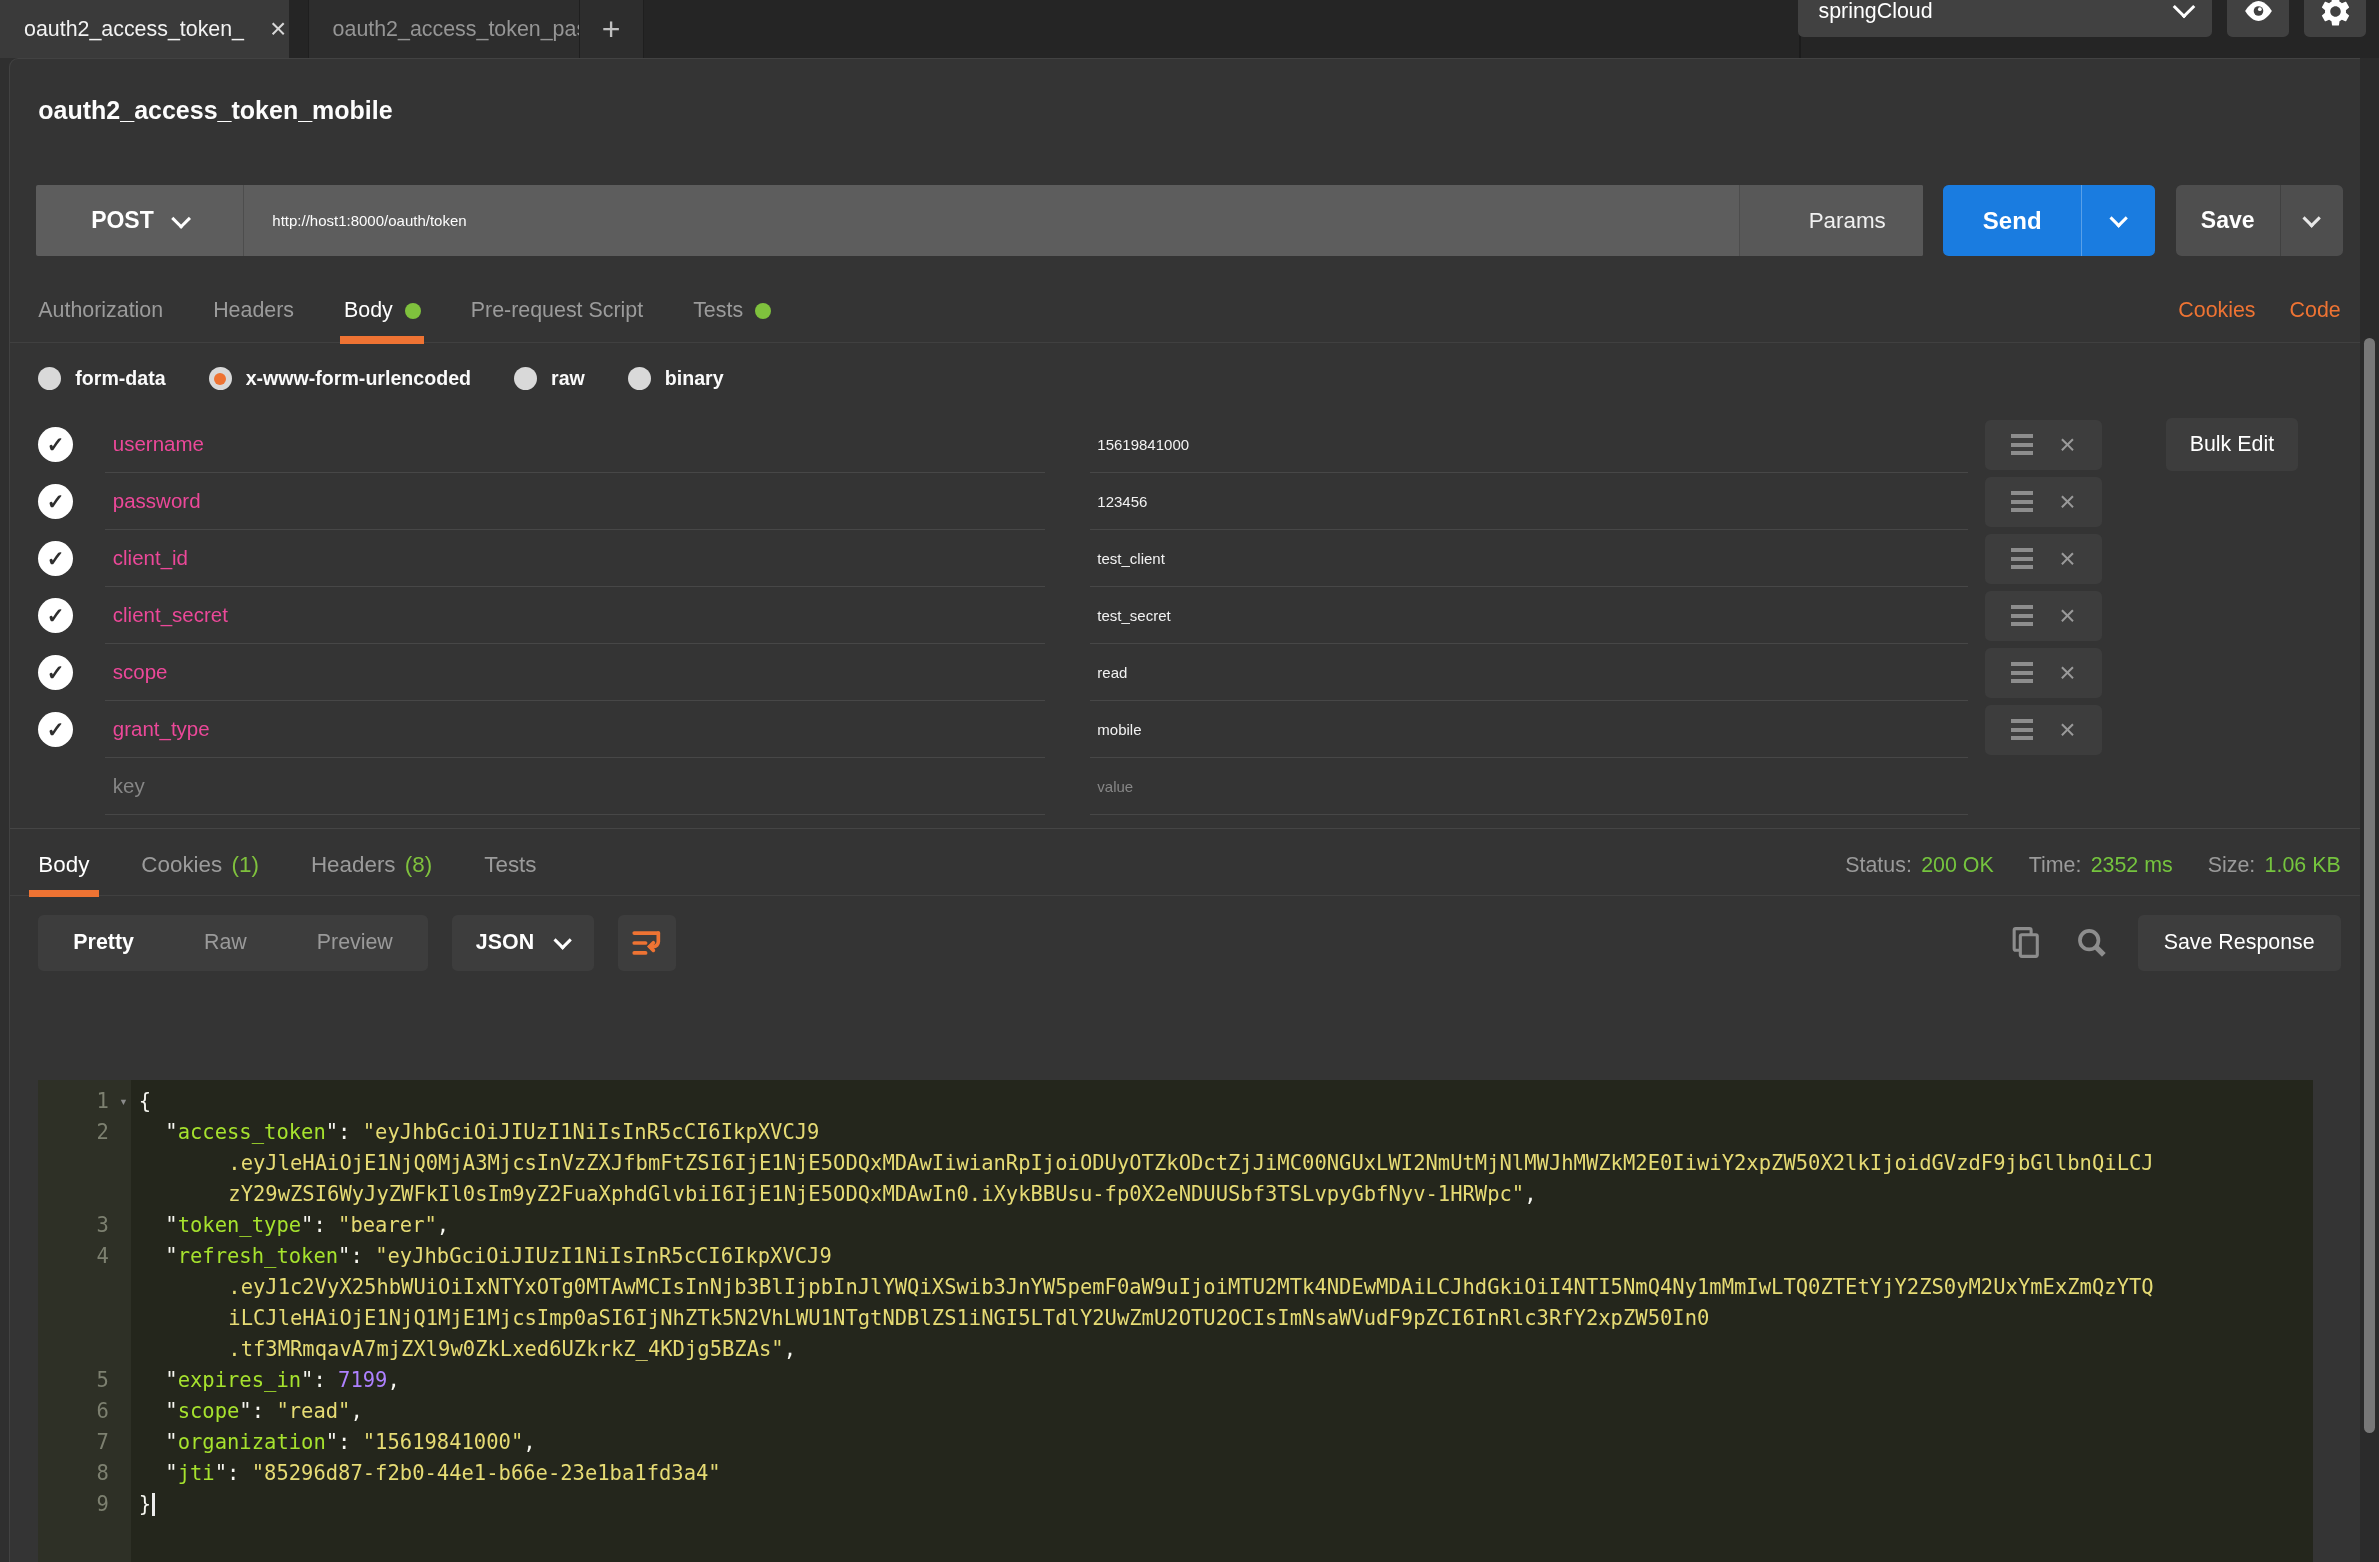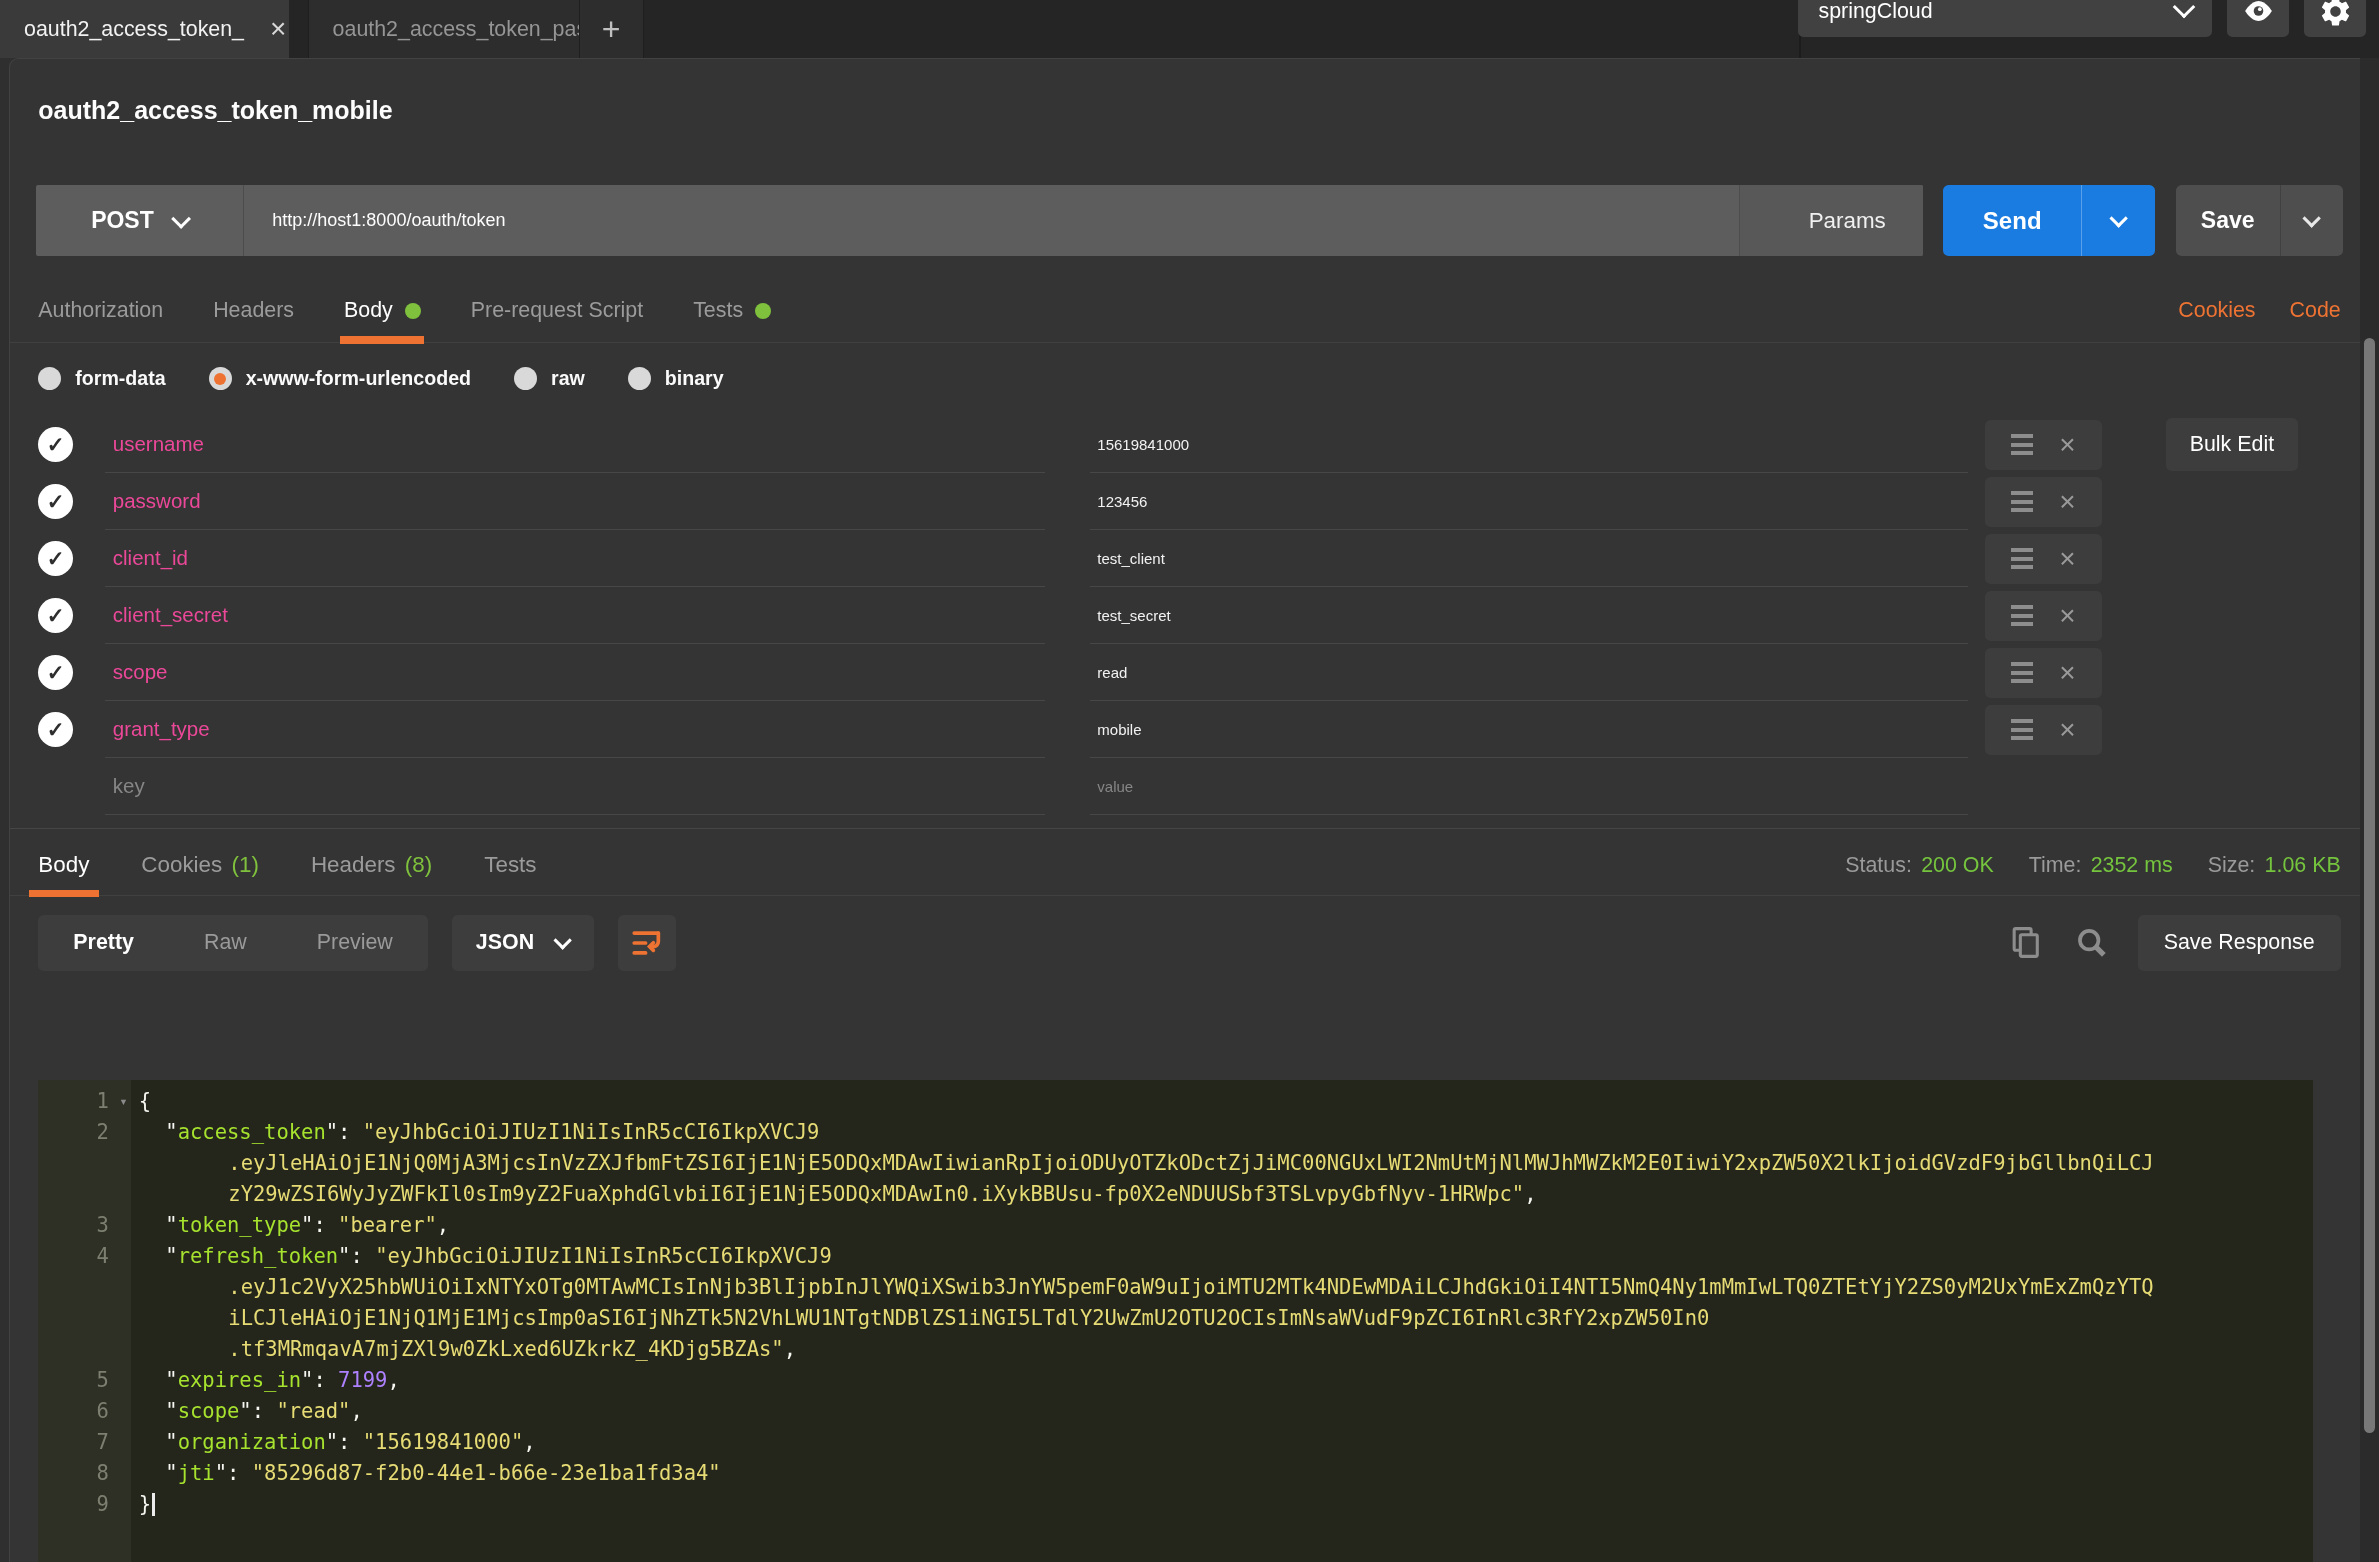--- a/index.html
+++ b/index.html
@@ -22,21 +22,21 @@
 
   
   .panel{position:absolute;top:58px;left:9.3px;right:9.3px;bottom:0;background:#343434;border:1.9px solid #424242;border-bottom:none;border-radius:9.3px 9.3px 0 0;overflow:hidden;}
   .req-title{padding:37px 28px 26px 28px;font-size:25px;font-weight:bold;color:#fdfdfd;}
 
   
   .url-row{display:flex;align-items:stretch;height:71px;margin:34px 26px 0 26px;}
   .url-bar{flex:1;display:flex;align-items:stretch;background:#5d5d5d;border-radius:2px;overflow:hidden;}
   .method{width:207px;display:flex;align-items:center;justify-content:center;gap:20.5px;font-size:23px;font-weight:bold;color:#fff;border-right:1.9px solid #4d4d4d;}
   .method .chev{border-width:3.3px;width:11.2px;height:11.2px;margin-top:-3.7px;}
-  .url-text{flex:1;display:flex;align-items:center;padding:0 28px;font-size:18px;color:#fdfdfd;}
+  .url-text{flex:1;display:flex;align-items:center;padding:0 28px;font-size:15px;color:#fdfdfd;}
   .params-btn{width:151px;display:flex;align-items:center;justify-content:center;font-size:22.4px;color:#f0f0f0;background:#585858;border-left:1.9px solid #4d4d4d;padding-left:32px;}
   .send-group{display:flex;margin-left:20.5px;background:#1a7ce0;border-radius:5.6px;overflow:hidden;}
   .send-main{width:138px;display:flex;align-items:center;justify-content:center;color:#fff;font-size:24px;font-weight:600;}
   .send-caret{width:73px;display:flex;align-items:center;justify-content:center;color:#fff;border-left:1.9px solid rgba(255,255,255,.28);}
   .save-group{display:flex;margin-left:20.5px;background:#4e4e4e;border-radius:5.6px;overflow:hidden;}
   .save-main{width:104px;display:flex;align-items:center;justify-content:center;color:#fff;font-size:23px;font-weight:600;}
   .save-caret{width:62px;display:flex;align-items:center;justify-content:center;color:#e8e8e8;border-left:1.9px solid #404040;}
   .send-caret .chev,.save-caret .chev{border-width:3.3px;width:10.3px;height:10.3px;margin-top:-3.7px;}
 
   

